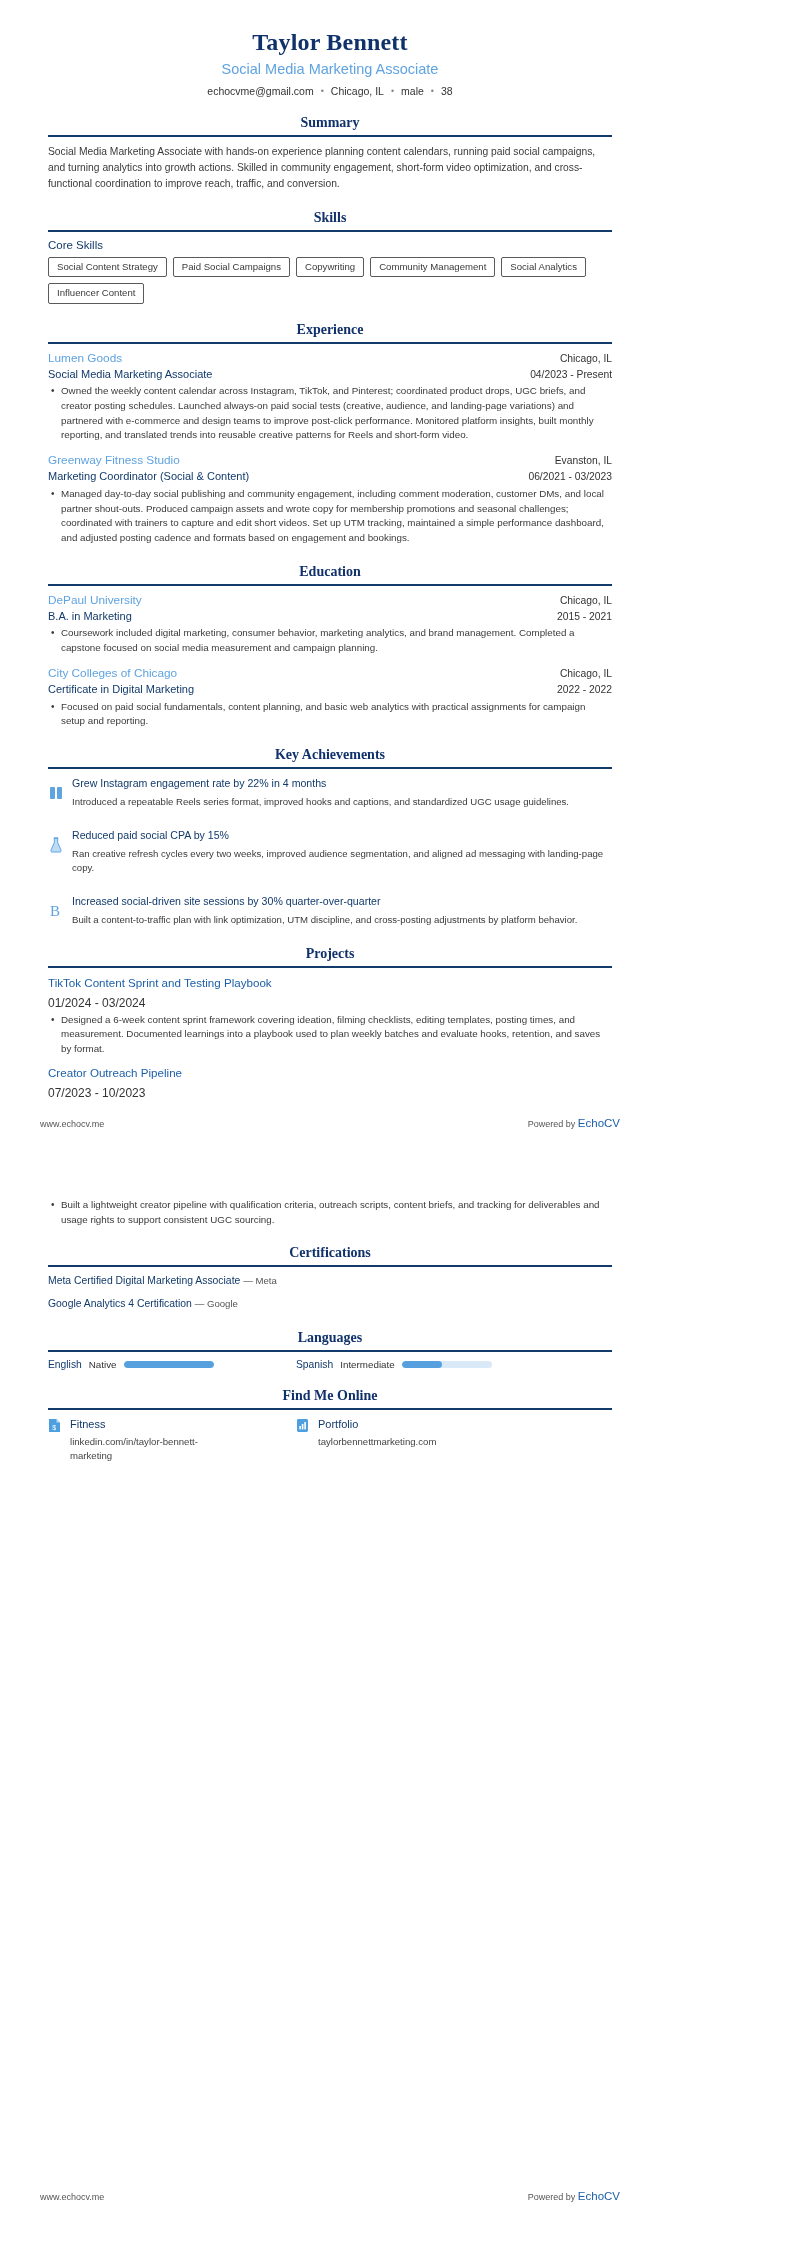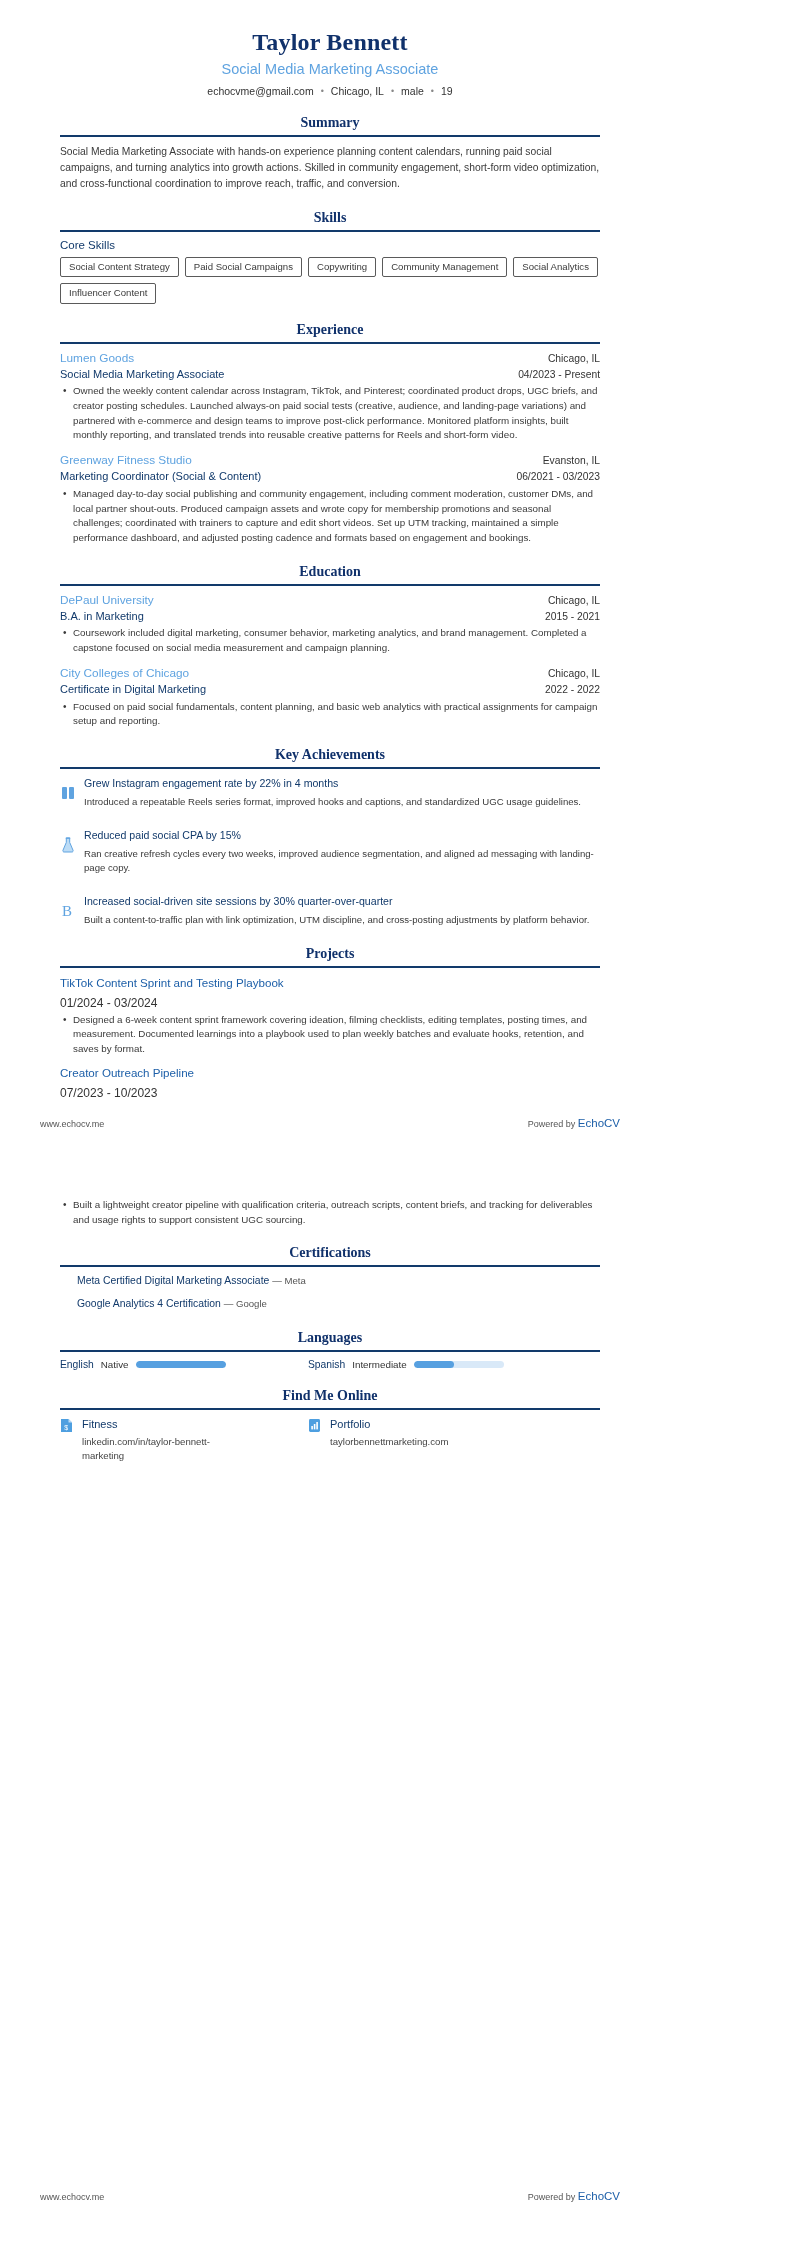--- a/index.html
+++ b/index.html
@@ -14,21 +14,21 @@
   .page {
     width: 794px;
     min-height: 2246px;
     margin: 0 auto;
     background: #ffffff;
     position: relative;
     box-sizing: border-box;
   }
   .sheet {
     position: relative;
-    padding: 0 60px;
+    padding: 0 48px;
     box-sizing: border-box;
     width: 660px;
   }
 
   
   .header {
     text-align: center;
     padding-top: 28px;
   }
   .cand-name {
@@ -204,21 +204,21 @@
     text-align: left;
     margin-top: 5px;
   }
 
   
   .cert-row {
     font-size: 10.4px;
     margin-bottom: 8px;
     line-height: 1.4;
   }
-  .cert-name { color: #123a6b; margin-left: 17px; }
+  .cert-name { color: #123a6b; }
   .cert-issuer { color: #555555; font-size: 9.6px; }
 
   
   .lang-grid {
     display: flex;
     gap: 0;
     align-items: center;
   }
   .lang {
     display: flex;
@@ -312,21 +312,21 @@
     <div class="header">
       <div class="cand-name">Taylor Bennett</div>
       <div class="cand-title">Social Media Marketing Associate</div>
       <div class="cand-contact">
         <span>echocvme@gmail.com</span>
         <span class="dot-sep">•</span>
         <span>Chicago, IL</span>
         <span class="dot-sep">•</span>
         <span>male</span>
         <span class="dot-sep">•</span>
-        <span>19</span>
+        <span>38</span>
       </div>
     </div>
 
     <div class="section">
       <div class="section-title">Summary</div>
       <div class="section-rule"></div>
       <div class="body-text">Social Media Marketing Associate with hands-on experience planning content calendars, running paid social campaigns, and turning analytics into growth actions. Skilled in community engagement, short-form video optimization, and cross-functional coordination to improve reach, traffic, and conversion.</div>
     </div>
 
     <div class="section">

